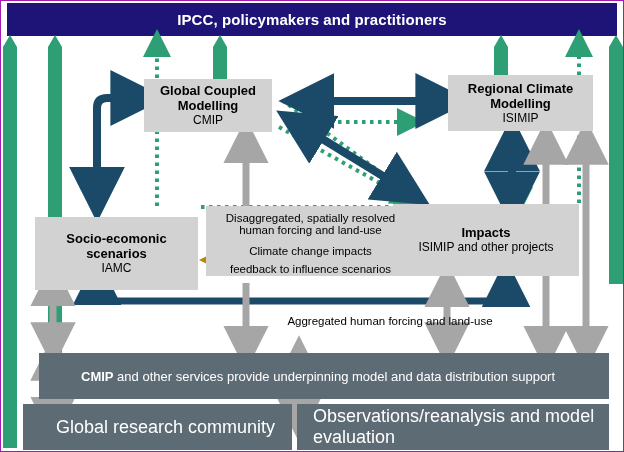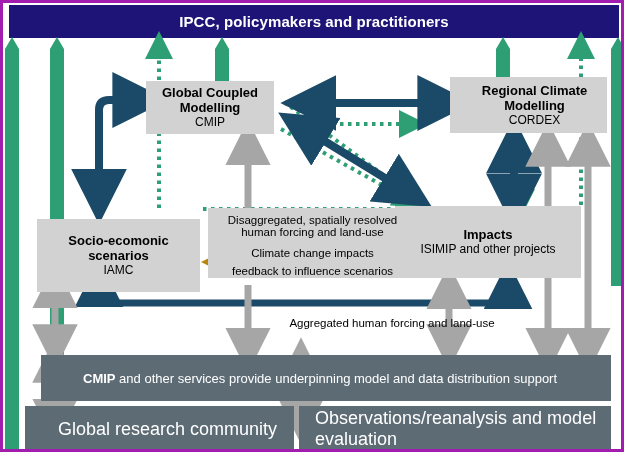--- a/index.html
+++ b/index.html
@@ -1,21 +1,21 @@
 <!DOCTYPE html>
 <html><head>
 <meta charset="utf-8">
 <style>
   html,body{margin:0;padding:0;background:#ffffff;}
   body{font-family:"Liberation Sans",sans-serif;}
   #stage{
     position:relative;
     width:624px;height:452px;
     background:#ffffff;
-    border:3px solid #a21caf;
+    border:1px solid #a21caf;
     box-sizing:border-box;
     overflow:hidden;
   }
   .abs{position:absolute;}
 
   
   #ipcc-banner{
     left:6px;top:2px;width:610px;height:33px;
     background:#1e1478;
     display:flex;align-items:center;justify-content:center;
@@ -28,21 +28,21 @@
   .greybox{
     background:#d2d2d2;
     display:flex;flex-direction:column;
     align-items:center;justify-content:center;
     text-align:center;
   }
   .greybox .title{font-size:13px;font-weight:bold;color:#000;line-height:15px;}
   .greybox .sub{font-size:12px;color:#000;line-height:15px;}
 
   #box-gcm{left:143px;top:78px;width:128px;height:53px;}
-  #box-rcm{left:447px;top:74px;width:145px;height:56px;padding-left:12px;}
+  #box-rcm{left:447px;top:74px;width:145px;height:56px;}
   #box-socio{left:34px;top:201px;width:163px;height:73px;margin-top:15px;}
   #box-impacts{left:392px;top:203px;width:186px;height:72px;}
 
   
   #box-mid{
     left:205px;top:205px;width:208px;height:70px;
     background:#d2d2d2;
   }
 
   
@@ -186,21 +186,21 @@
 
   <div class="abs greybox" id="box-gcm">
     <span class="title">Global Coupled</span>
     <span class="title">Modelling</span>
     <span class="sub">CMIP</span>
   </div>
 
   <div class="abs greybox" id="box-rcm">
     <span class="title">Regional Climate</span>
     <span class="title">Modelling</span>
-    <span class="sub">CORDEX</span>
+    <span class="sub">ISIMIP</span>
   </div>
 
   <div class="abs greybox" id="box-socio">
     <span class="title">Socio-ecomonic</span>
     <span class="title">scenarios</span>
     <span class="sub">IAMC</span>
   </div>
 
   <div class="abs greybox" id="box-impacts">
     <span class="title">Impacts</span>

